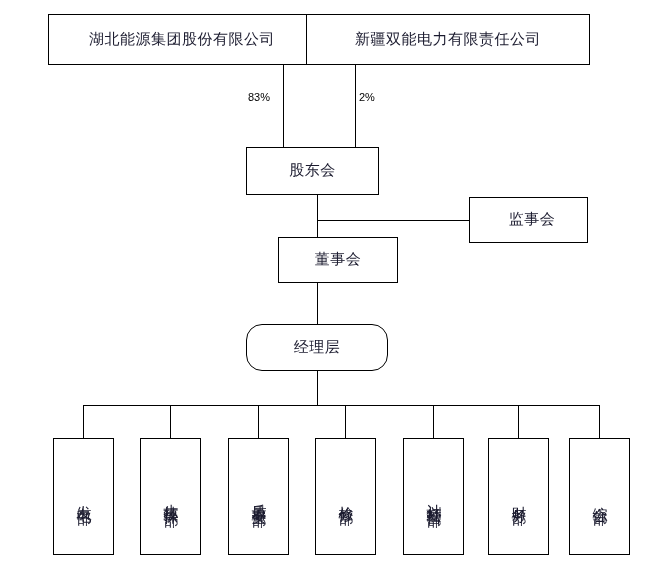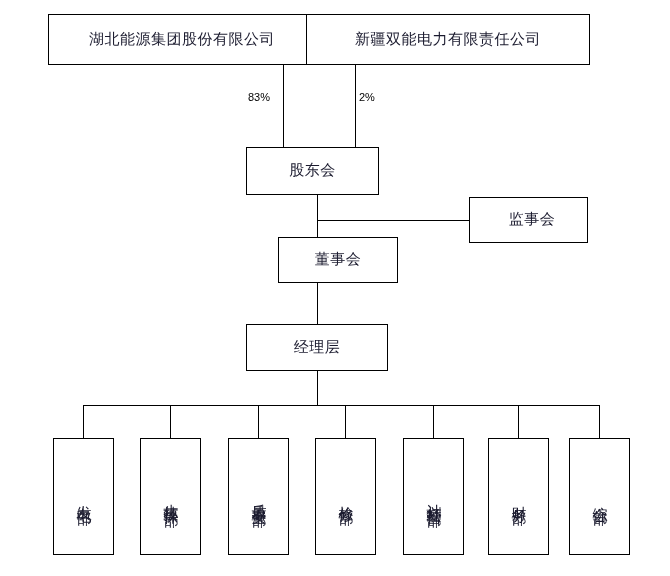--- a/index.html
+++ b/index.html
@@ -101,21 +101,21 @@
   <div class="node horiz mid" style="left:469px; top:197px; width:119px; height:46px;padding-left:7px;">
     <span class="node-label">监事会</span>
   </div>
 
   <div class="node horiz mid" style="left:246px; top:237px; width:120px; height:46px;margin-left:32px;">
     <span class="node-label">董事会</span>
   </div>
 
   <div class="line v" style="left:317px; top:283px; height:41px;"></div>
 
-  <div class="node horiz mid" style="left:246px; top:324px; width:142px; height:47px;">
+  <div class="node horiz mid" style="left:246px; top:324px; width:142px; height:47px;border-radius:16px;">
     <span class="node-label">经理层</span>
   </div>
 
   <div class="line v" style="left:317px; top:371px; height:34px;"></div>
 
   <div class="line h" style="left:83px; top:405px; width:516px;"></div>
 
   <div class="line v" style="left:83px;  top:405px; height:33px;"></div>
   <div class="line v" style="left:170px; top:405px; height:33px;"></div>
   <div class="line v" style="left:258px; top:405px; height:33px;"></div>

